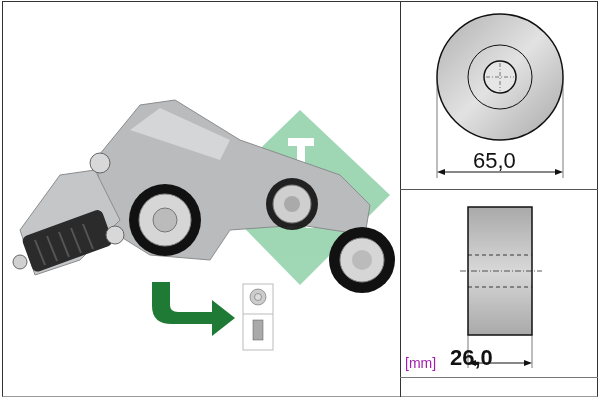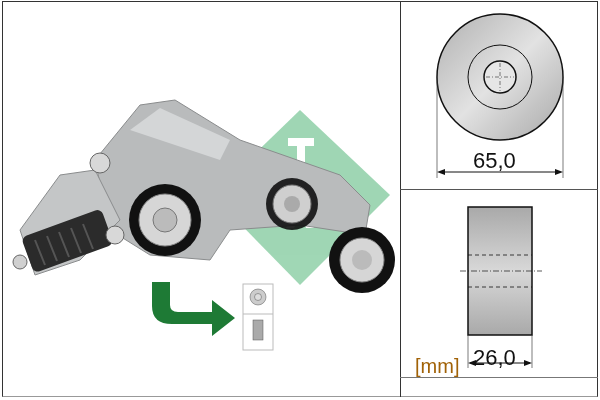--- a/index.html
+++ b/index.html
@@ -2,21 +2,21 @@
 <html><head>
 <meta charset="utf-8">
 <style>
   html,body{margin:0;padding:0;background:#fff;}
   body{width:600px;height:400px;position:relative;overflow:hidden;font-family:"Liberation Sans",sans-serif;}
   .frame{position:absolute;left:2px;top:1px;width:596px;height:396px;border:1px solid #333;border-bottom:1px solid #999;box-sizing:border-box;}
   .vdiv{position:absolute;left:400px;top:1px;width:1px;height:396px;background:#333;}
   .hdiv{position:absolute;left:400px;top:189px;width:198px;height:1px;background:#555;}
   .hdiv2{position:absolute;left:400px;top:377px;width:198px;height:1px;background:#777;}
   .dim-label{position:absolute;font-size:22px;color:#111;}
-  .unit-label{position:absolute;font-size:20px;color:#a16207;margin-left:10px;}
+  .unit-label{position:absolute;font-size:14px;color:#a21caf;}
   svg{position:absolute;}
 </style>
 </head>
 <body>
 
 <div class="frame"></div>
 <div class="vdiv"></div>
 <div class="hdiv"></div>
 <div class="hdiv2"></div>
 
@@ -109,14 +109,14 @@
   <rect x="68" y="17" width="64" height="128" fill="url(#gside)" stroke="#111" stroke-width="1.5"></rect>
   <line x1="68" y1="65" x2="132" y2="65" stroke="#111" stroke-dasharray="4,3" stroke-width="0.8"></line>
   <line x1="68" y1="97" x2="132" y2="97" stroke="#111" stroke-dasharray="4,3" stroke-width="0.8"></line>
   <line x1="60" y1="81" x2="142" y2="81" stroke="#111" stroke-dasharray="6,2,1,2" stroke-width="0.7"></line>
   <line x1="68" y1="145" x2="68" y2="178" stroke="#444" stroke-width="0.7"></line>
   <line x1="132" y1="145" x2="132" y2="178" stroke="#444" stroke-width="0.7"></line>
   <line x1="70" y1="173" x2="130" y2="173" stroke="#111" stroke-width="1"></line>
   <polygon points="68,173 76,170 76,176" fill="#111"></polygon>
   <polygon points="132,173 124,170 124,176" fill="#111"></polygon>
 </svg>
-<div class="dim-label" style="left:473px;top:345px;">26,0</div>
+<div class="dim-label" style="left:450px;top:345px;font-weight:bold;">26,0</div>
 <div class="unit-label" style="left:405px;top:355px;">[mm]</div>
 
 </body></html>

